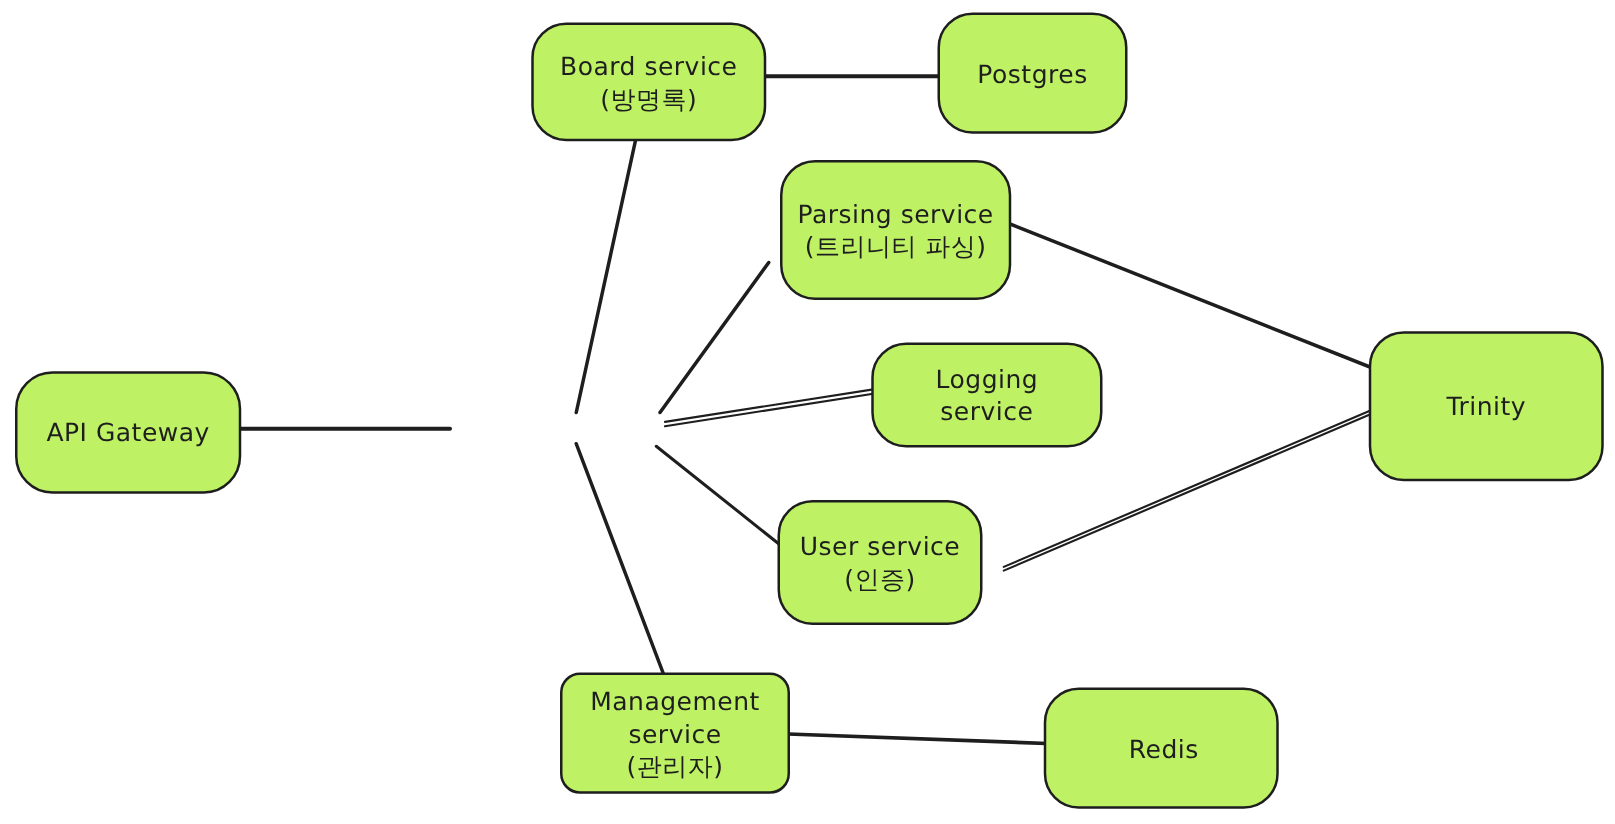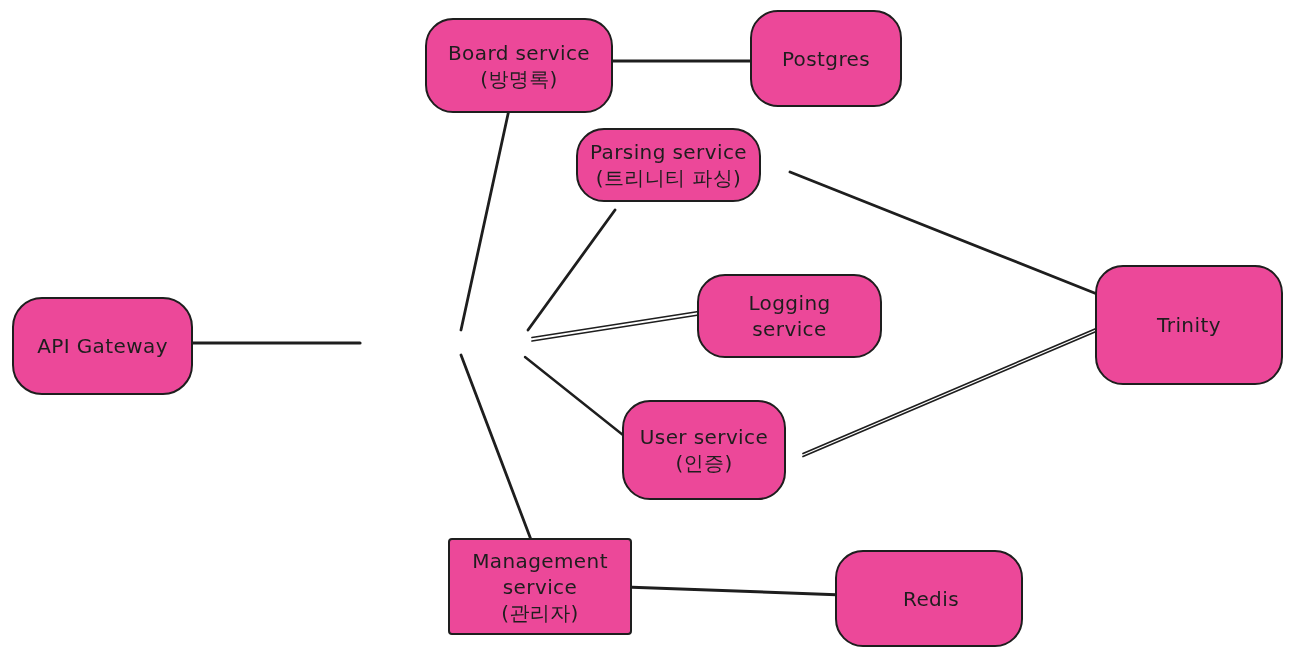--- a/index.html
+++ b/index.html
@@ -12,21 +12,21 @@
     font-family:"DejaVu Sans", sans-serif;
     color:#1e1e1e;
   }
   svg.edges{position:absolute;left:0;top:0;width:1292px;height:659px;}
   svg.edges line{stroke:#1e1e1e;stroke-linecap:round;}
   .node{
     position:absolute;
     box-sizing:border-box;
     border:2.6px solid #1e1e1e;
     border-radius:28px;
-    background:#ec4899;
+    background:#bef264;
     display:flex;
     flex-direction:column;
     align-items:center;
     justify-content:center;
     text-align:center;
     font-size:20px;
     line-height:1.3;
     letter-spacing:0.4px;
     padding:4px 12px;
   }
@@ -63,41 +63,41 @@
   <div class="node" style="left:425px;top:18px;width:188px;height:95px;">
     <span class="lbl">Board service</span>
     <span class="sub">(방명록)</span>
   </div>
 
   <div class="node" style="left:750px;top:10px;width:152px;height:97px;">
     <span class="lbl">Postgres</span>
 
   </div>
 
-  <div class="node" style="left:576px;top:128px;width:185px;height:74px;">
+  <div class="node" style="left:624px;top:128px;width:185px;height:112px;">
     <span class="lbl">Parsing service</span>
     <span class="sub">(트리니티 파싱)</span>
   </div>
 
   <div class="node" style="left:697px;top:262px;width:185px;height:84px;margin-top:12px;">
     <span class="lbl">Logging service</span>
 
   </div>
 
   <div class="node" style="left:622px;top:400px;width:164px;height:100px;">
     <span class="lbl">User service</span>
     <span class="sub">(인증)</span>
   </div>
 
   <div class="node" style="left:1095px;top:265px;width:188px;height:120px;">
     <span class="lbl">Trinity</span>
 
   </div>
 
-  <div class="node" style="left:448px;top:538px;width:184px;height:97px;border-radius:4px;">
+  <div class="node" style="left:448px;top:538px;width:184px;height:97px;border-radius:16px;">
     <span class="lbl">Management service</span>
     <span class="sub">(관리자)</span>
   </div>
 
   <div class="node" style="left:835px;top:550px;width:188px;height:97px;padding-left:16px;">
     <span class="lbl">Redis</span>
 
   </div>
 
 </div>

